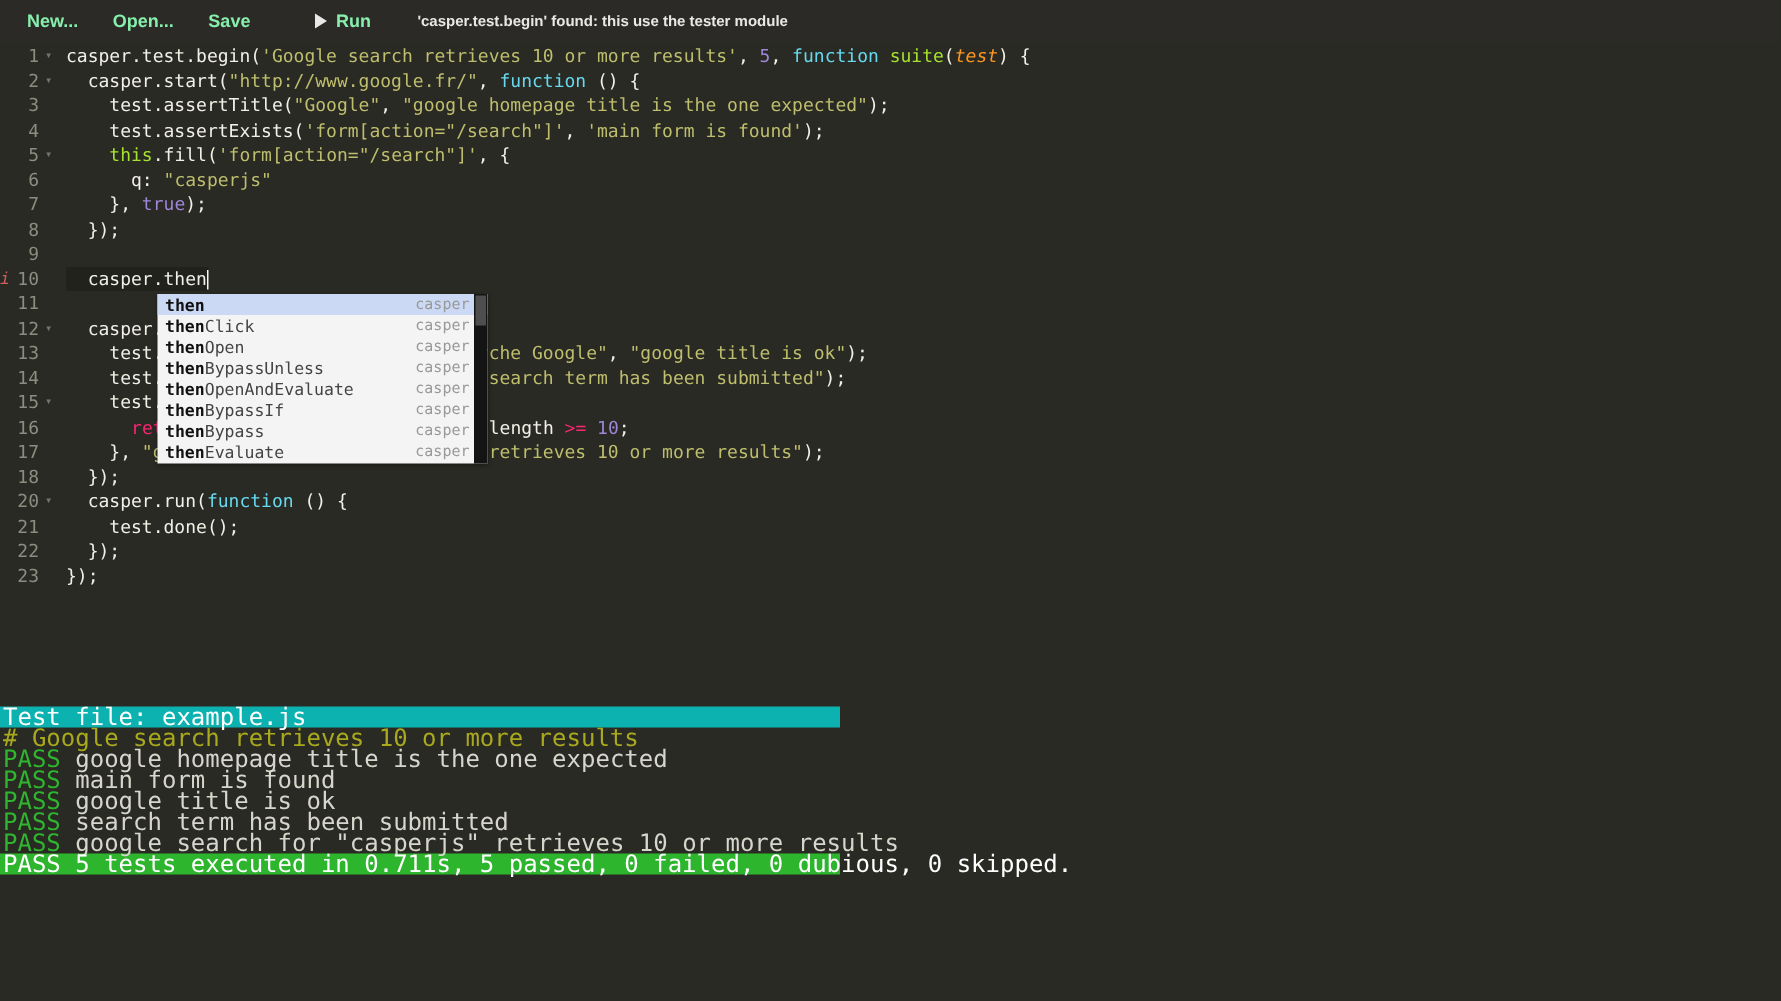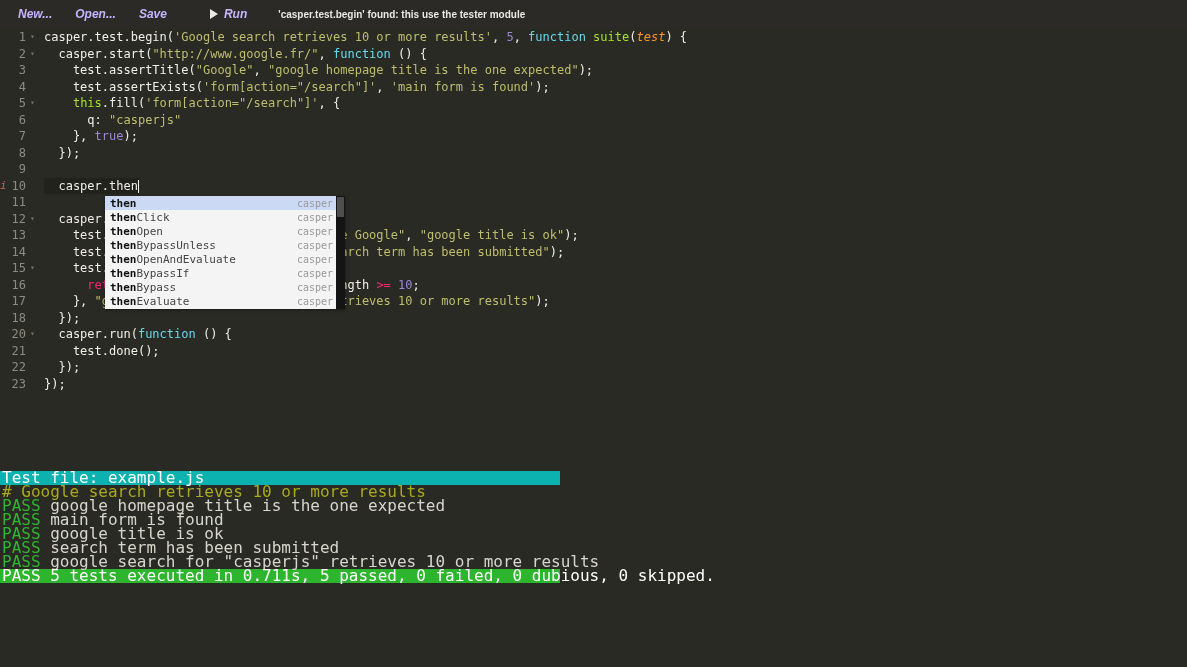--- a/index.html
+++ b/index.html
@@ -3,21 +3,21 @@
 <meta charset="utf-8">
 <style>
   * { margin:0; padding:0; box-sizing:border-box; }
   html,body { width:1187px; height:667px; overflow:hidden; }
   body { background:#2a2a24; font-family:"DejaVu Sans Mono", monospace; position:relative; }
 
   
   .toolbar { position:absolute; top:0; left:0; right:0; height:28px; background:#2b2a26;
              display:flex; align-items:center; padding-left:18px;
              font-family:"Liberation Sans", sans-serif; }
-  .tb-btn { color:#c4b5fd; font-size:12px; font-weight:bold; margin-right:23px; cursor:pointer; white-space:nowrap;font-style:italic; }
+  .tb-btn { color:#86efac; font-size:12px; font-weight:bold; margin-right:23px; cursor:pointer; white-space:nowrap; }
   .tb-run { display:flex; align-items:center;padding-left:20px; }
   .run-tri { display:inline-block; width:0; height:0; border-left:8px solid #e8e8e8;
              border-top:5px solid transparent; border-bottom:5px solid transparent; margin-right:6px; }
   .tb-status { color:#e8e8e4; font-size:10px; font-weight:bold; margin-left:8px; }
 
   
   .editor { position:absolute; top:28px; left:0; right:0; padding-top:1px;
             font-size:12px; line-height:16.5px; color:#f0f0e6; }
   .line { display:flex; height:16.5px; white-space:pre; position:relative; }
   .line.active .codetext { background:rgba(0,0,0,0.18); }
@@ -29,21 +29,21 @@
   .tk-s { color:#bebe6e; }
   .tk-n { color:#9e86d8; }
   .tk-k { color:#66d9ef; }
   .tk-f { color:#a6e22e; }
   .tk-a { color:#fd971f; font-style:italic; }
   .tk-r { color:#f92672; }
   .cursor { display:inline-block; width:1px; height:13px; background:#f8f8f0;
             vertical-align:text-bottom; margin-left:0; }
 
   
-  .ac { position:absolute; left:105px; top:196px; width:240px; height:113px; background:#f4f4f4;
+  .ac { position:absolute; left:105px; top:196px; width:220px; height:113px; background:#f4f4f4;
         z-index:5; font-size:11px; color:#2d2d2d; box-shadow:0 1px 3px rgba(0,0,0,0.4); }
   .ac-row { display:flex; align-items:center; height:14.125px; padding:0 12px 0 5px; cursor:pointer; }
   .ac-row.sel { background:#ccd9f4; }
   .ac-prefix { font-weight:bold; color:#111; }
   .ac-suffix { color:#444; }
   .ac-meta { margin-left:auto; color:#999; font-size:10px; }
   .ac-scroll { position:absolute; right:0; top:0; width:9px; height:113px; background:#141414; }
   .ac-thumb { position:absolute; right:1px; top:1px; width:7px; height:20px; background:#4e4e4e; }
 
   

